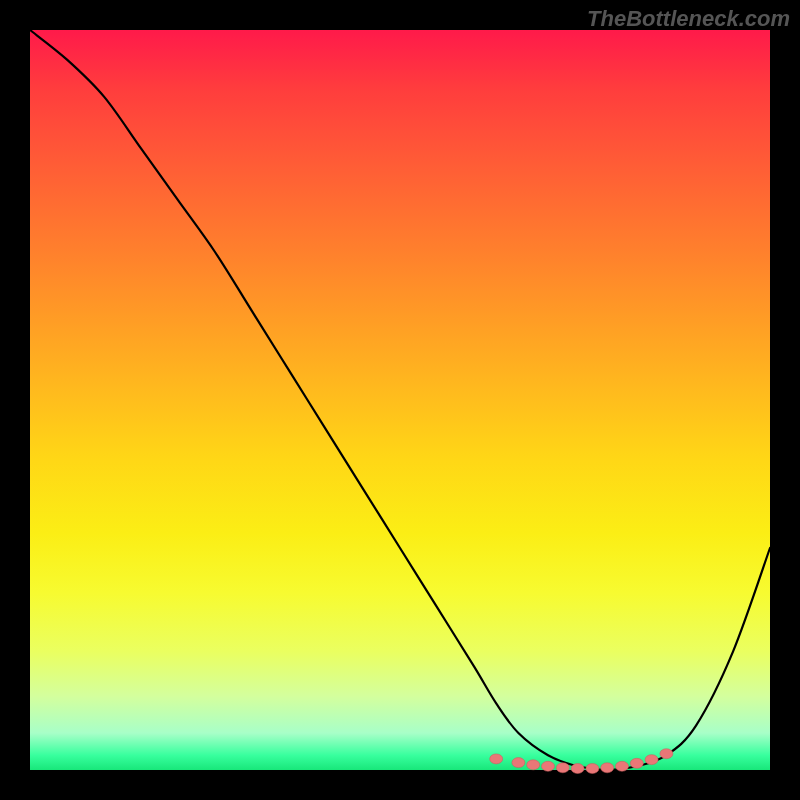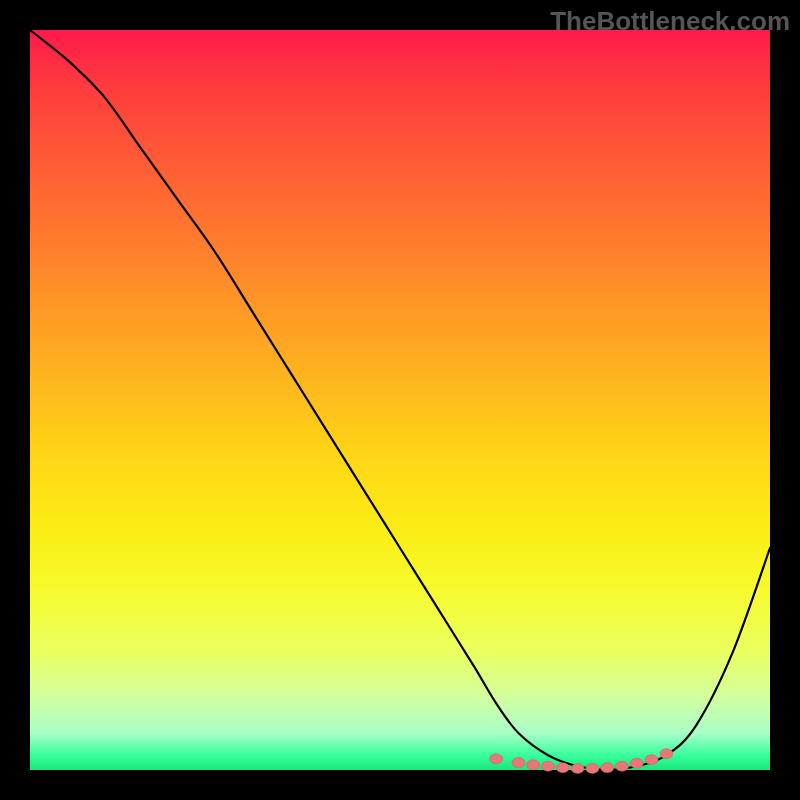--- a/index.html
+++ b/index.html
@@ -3,23 +3,24 @@
 <meta charset="utf-8">
 <style>
   * { margin: 0; padding: 0; box-sizing: border-box; }
   html, body { width: 800px; height: 800px; background: #000; font-family: Arial, sans-serif; }
   .container { position: relative; width: 800px; height: 800px; background: #000; }
   .watermark {
     position: absolute;
     top: 6px;
     right: 10px;
     color: #555;
-    font-size: 26px;
+    font-size: 22px;
     font-weight: 600;
     z-index: 10;
+    font-style: italic;
   }
   .plot-area {
     position: absolute;
     left: 30px;
     top: 30px;
     width: 740px;
     height: 740px;
     background: linear-gradient(to bottom,
       #ff1a4a 0%,
       #ff3d3d 8%,

